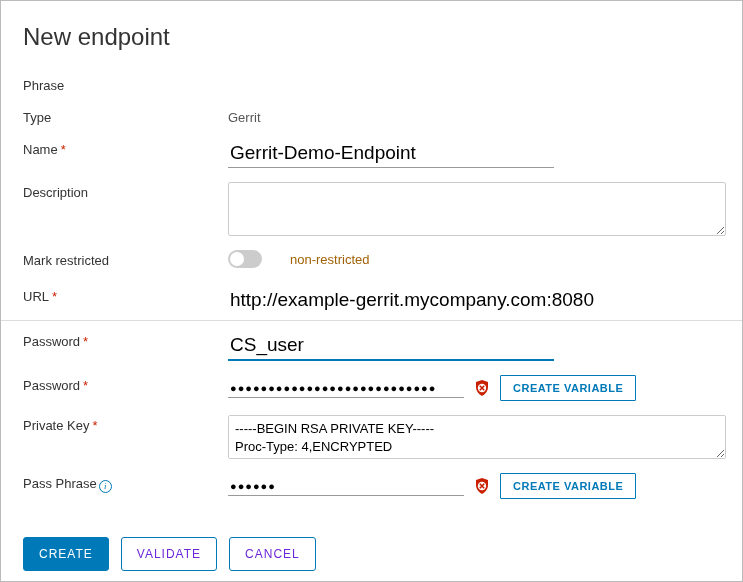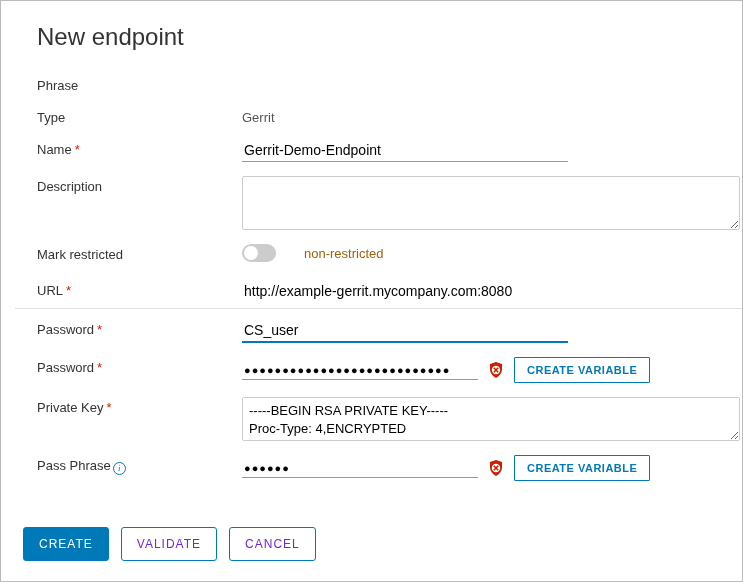--- a/index.html
+++ b/index.html
@@ -7,21 +7,21 @@
     margin: 0;
     font-family: -apple-system, BlinkMacSystemFont, "Segoe UI", Arial, sans-serif;
     font-size: 13px;
     color: #333;
     background: #fff;
   }
   .panel {
     width: 743px;
     height: 582px;
     border: 1px solid #bbb;
-    padding: 18px 22px 18px 36px;
+    padding: 18px 22px 18px 22px;
     position: relative;
   }
   .title {
     font-size: 24px;
     font-weight: 300;
     color: #333;
     margin: 4px 0 24px 0;
   }
   .form-row {
     display: flex;
@@ -56,21 +56,21 @@
     flex: 1;
     display: flex;
     align-items: center;
     gap: 10px;
   }
   .static-text { color: #555; padding-top: 3px; }
   .underline-input {
     border: none;
     border-bottom: 1px solid #999;
     padding: 3px 2px 3px 2px;
-    font-size: 14px;
+    font-size: 19px;
     width: 326px;
     background: transparent;
   }
   .underline-input.focused { border-bottom: 2px solid #0079B8; }
   .underline-input.full { width: 470px; }
   .underline-input.pwd { width: 236px; letter-spacing: 1px; font-size: 11px; }
   .textarea {
     width: 498px;
     height: 54px;
     border: 1px solid #ccc;
@@ -117,21 +117,21 @@
     font-size: 11px;
     font-weight: 700;
     letter-spacing: 0.5px;
     padding: 6px 12px;
     border-radius: 1px;
     cursor: pointer;
   }
   .footer {
     position: absolute;
     left: 22px;
-    bottom: 20px;
+    bottom: 10px;
     display: flex;
     gap: 12px;
   }
   .btn {
     font-size: 12px;
     font-weight: 500;
     letter-spacing: 1px;
     padding: 9px 15px;
     border-radius: 3px;
     cursor: pointer;

